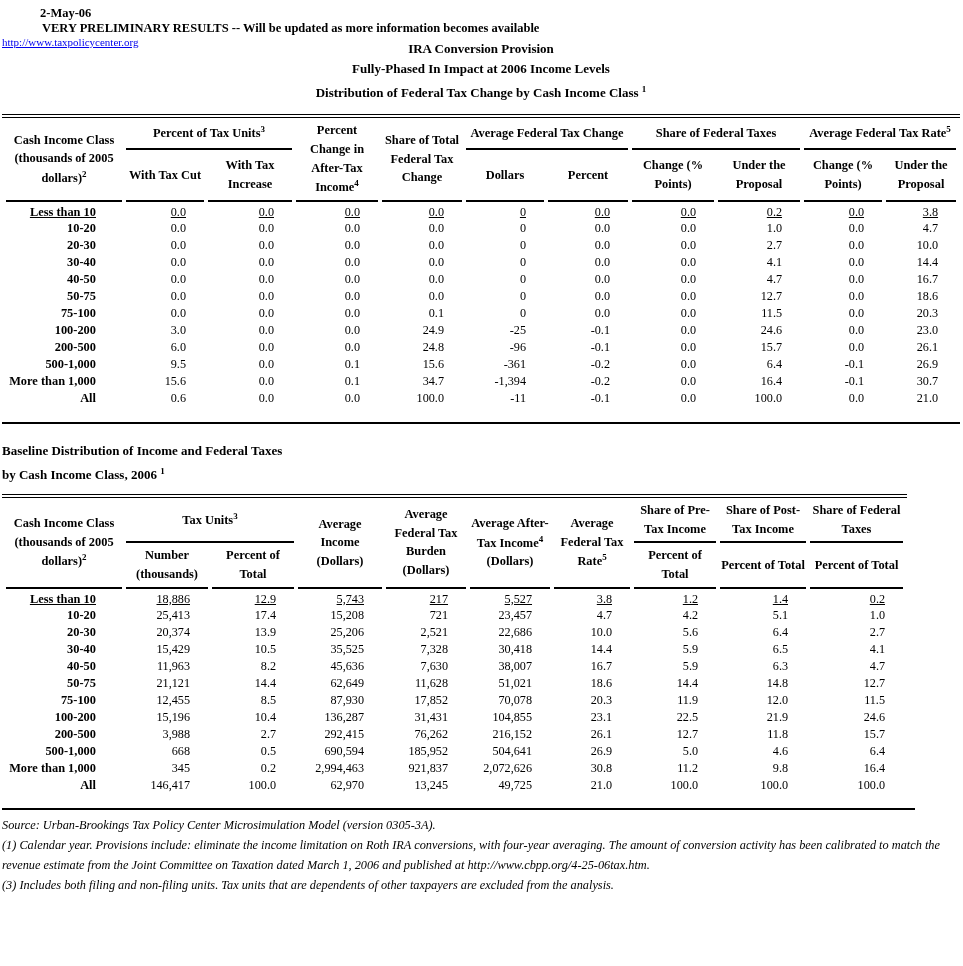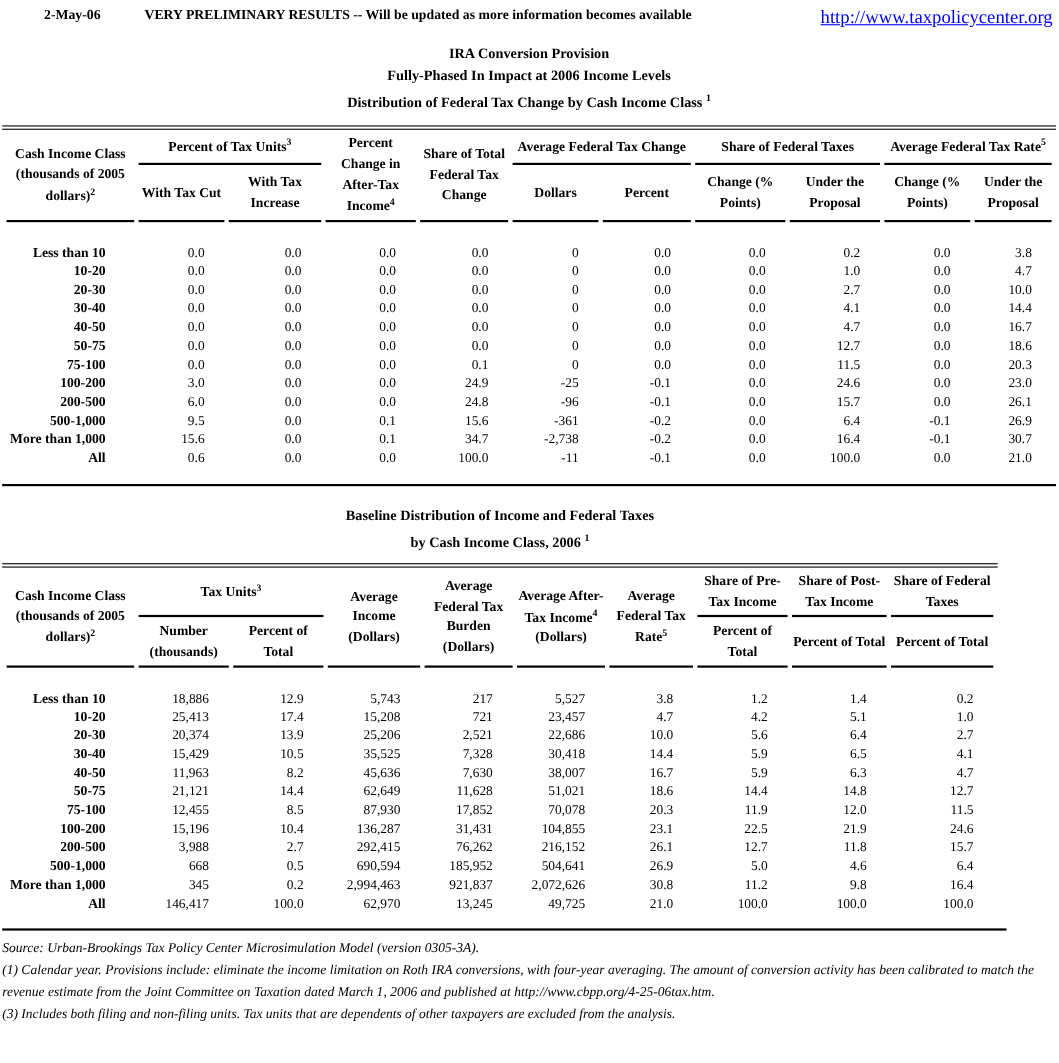--- a/index.html
+++ b/index.html
@@ -6,38 +6,38 @@
   * { box-sizing: border-box; }
   html,body { margin:0; padding:0; }
   body {
     width:963px; height:966px; overflow:hidden;
     background:var(--background); color:var(--text);
     font-family:"Liberation Serif", serif; font-size:12.3px;
   }
   .sheet { padding:4px 2px 0 2px; }
 
   
-  .topbar { display:flex; align-items:flex-start; padding-top:2px; height:20px; }
+  .topbar { display:flex; align-items:flex-start; padding-top:2px; height:20px;flex-direction:column; }
   .topbar .date { font-weight:bold; font-size:12.5px; margin-left:38px; white-space:nowrap; }
   .topbar .notice { font-weight:bold; font-size:12.5px; margin-left:40px; flex:1; }
-  .topbar .site-link { color:var(--link); text-decoration:underline; font-size:17px; margin-right:4px; white-space:nowrap; }
+  .topbar .site-link { color:var(--link); text-decoration:underline; font-size:11px; margin-right:4px; white-space:nowrap; }
 
   
   .title-block { width:958px; text-align:center; font-weight:bold; font-size:13px; line-height:20px; margin-top:15px; margin-bottom:11px; }
-  .t2-title { width:905px; text-align:center; font-weight:bold; font-size:13px; line-height:21px; margin-top:16px; margin-bottom:9px; }
+  .t2-title { width:905px; font-weight:bold; font-size:13px; line-height:21px; margin-top:16px; margin-bottom:9px; }
   sup { font-size:9px; font-weight:bold; }
 
   
   table.t { border-collapse:separate; border-spacing:4px 0; table-layout:fixed; border-top:4px double #000; }
   table.t1 { width:958px; }
   table.t2 { width:905px; }
   th { font-weight:bold; font-size:12.4px; text-align:center; vertical-align:middle; line-height:1.5;
        border-bottom:2px solid #000; padding:3px 1px; }
   tbody tr { height:17px; }
-  tbody tr:first-child td { padding-top:21px; }
+  tbody tr:first-child td { padding-top:3px;text-decoration:underline; }
   td.num { text-align:right; padding:0 18px 0 0; font-size:12.2px; white-space:nowrap; }
   td.rowlabel { text-align:right; padding:0 26px 0 0; font-weight:bold; font-size:12.4px; white-space:nowrap; }
 
   .rule { border-top:2px solid #000; height:0; }
   .rule.r1 { width:958px; margin-top:15px; }
   .rule.r2 { width:913px; margin-top:14px; }
 
   
   .footnotes { margin-top:5px; width:962px; }
   .footnotes p { margin:0; font-size:12.3px; line-height:20px;font-style:italic; }
@@ -224,21 +224,21 @@
           <td class="num">6.4</td>
           <td class="num">-0.1</td>
           <td class="num">26.9</td>
         </tr>
         <tr>
           <td class="rowlabel">More than 1,000</td>
           <td class="num">15.6</td>
           <td class="num">0.0</td>
           <td class="num">0.1</td>
           <td class="num">34.7</td>
-          <td class="num">-2,738</td>
+          <td class="num">-1,394</td>
           <td class="num">-0.2</td>
           <td class="num">0.0</td>
           <td class="num">16.4</td>
           <td class="num">-0.1</td>
           <td class="num">30.7</td>
         </tr>
         <tr>
           <td class="rowlabel">All</td>
           <td class="num">0.6</td>
           <td class="num">0.0</td>

